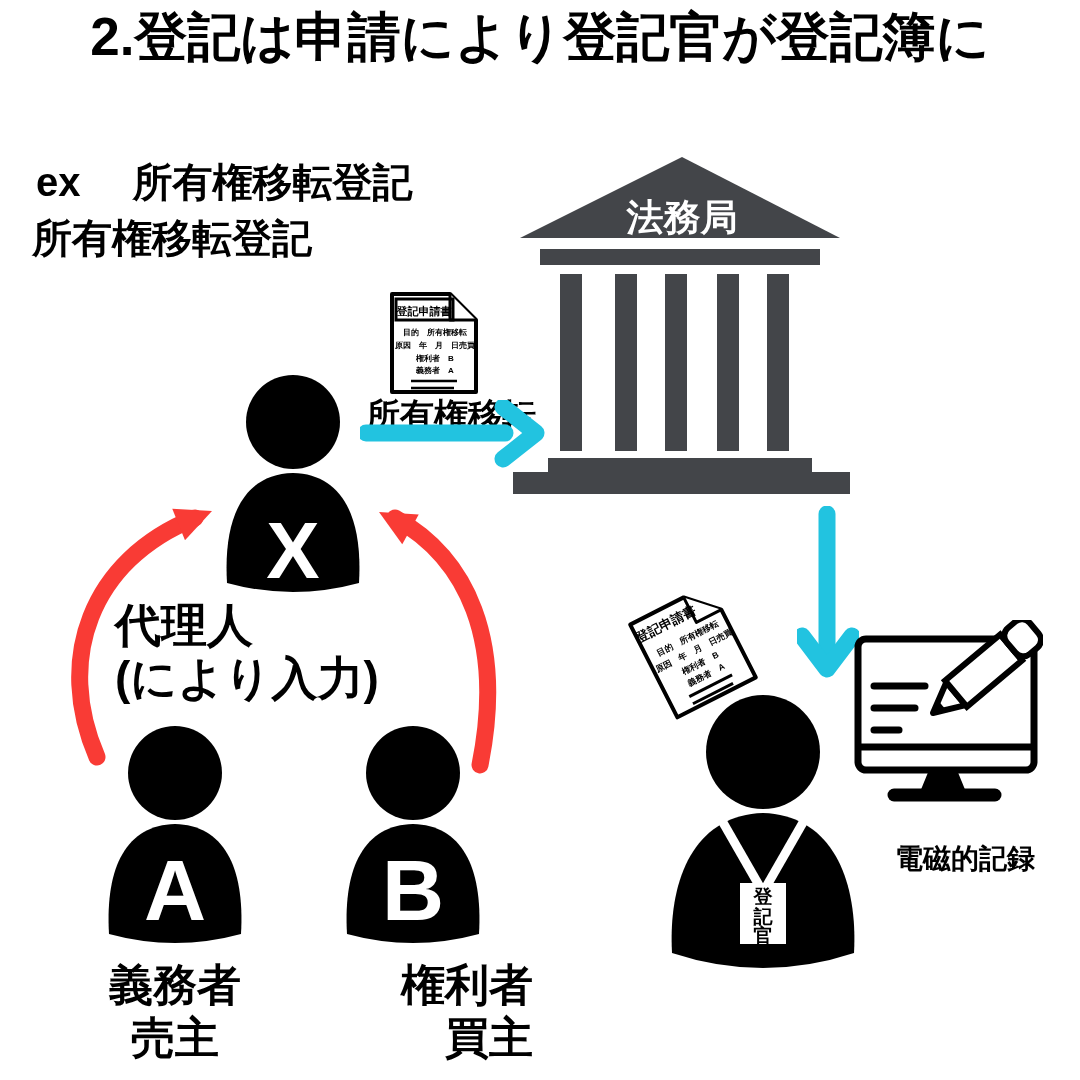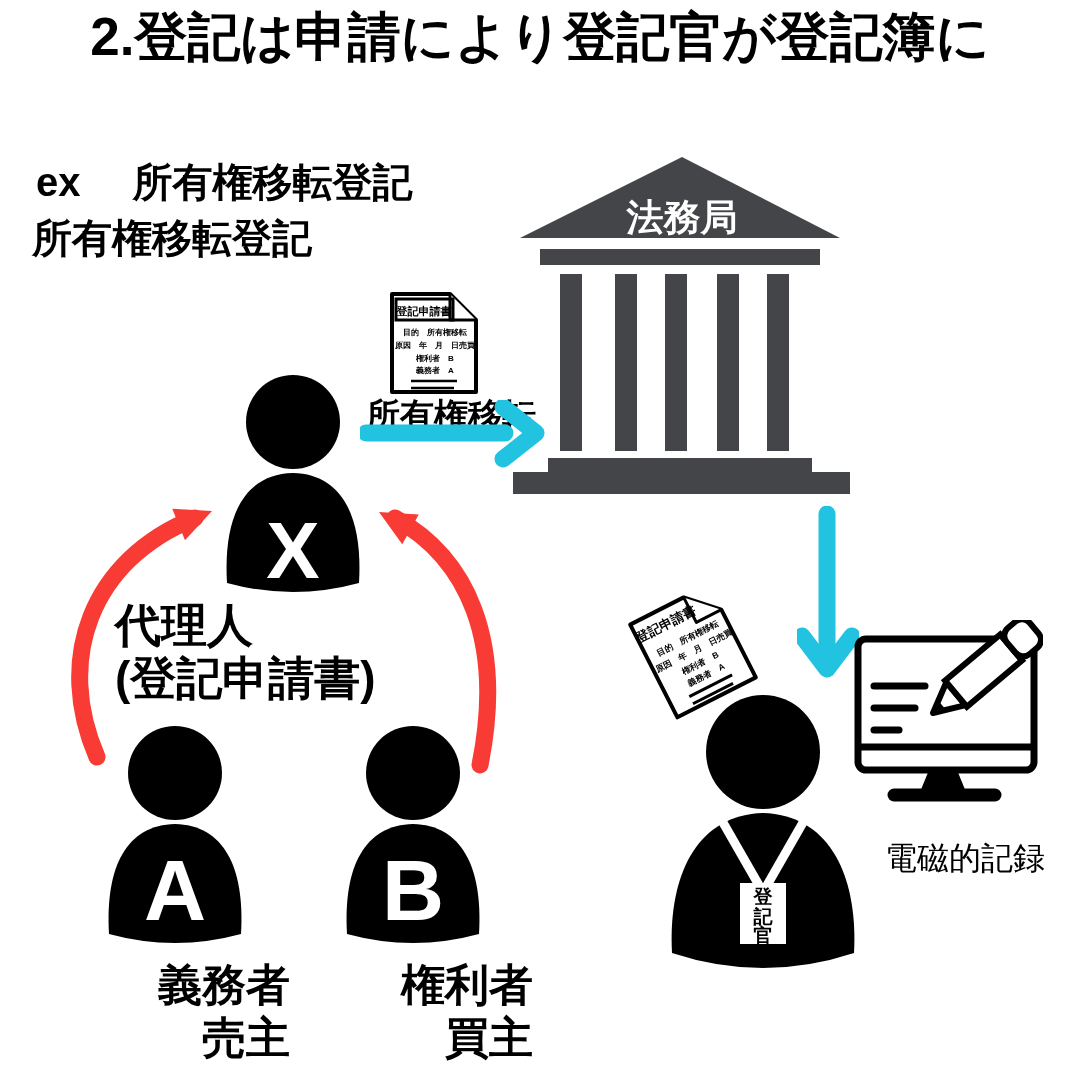--- a/index.html
+++ b/index.html
@@ -9,23 +9,23 @@
   }
   .abs{position:absolute;}
   .title{left:0;top:0;width:1080px;text-align:center;font-size:53px;font-weight:900;line-height:73px;letter-spacing:0px;}
   .ex-block{left:32px;top:154px;width:440px;font-size:40px;font-weight:800;line-height:56px;}
   .ex-row1{display:flex;align-items:flex-end;}
   .ex-prefix{margin-left:4px;}
   .ex-text1{margin-left:52px;}
   .ex-row2{text-align:left;padding-right:48px;}
   .apply-label{left:366px;top:393px;font-size:34px;font-weight:800;}
   .agent-label{left:115px;top:599px;width:350px;text-align:left;font-size:46px;font-weight:800;line-height:53px;}
-  .seller-label{left:60px;top:958px;width:230px;text-align:right;font-size:44px;font-weight:800;line-height:53px;}
+  .seller-label{left:60px;top:958px;width:230px;text-align:center;font-size:44px;font-weight:800;line-height:53px;}
   .buyer-label{left:303px;top:958px;width:230px;text-align:right;font-size:44px;font-weight:800;line-height:53px;}
-  .input-caption{left:865px;top:839px;width:200px;text-align:center;font-size:32px;font-weight:400;line-height:39px;}
+  .input-caption{left:865px;top:839px;width:200px;text-align:center;font-size:28px;font-weight:700;line-height:39px;}
   svg{display:block;}
   .doc-rotated{transform:rotate(-27deg);}
 </style>
 </head>
 <body>
 
 <div class="canvas">
 
   <div class="abs title">
     <div>2.登記は申請により登記官が登記簿に</div>
@@ -93,21 +93,21 @@
     <polygon points="0,0 -36,-17 -36,17" transform="translate(24,22) rotate(-151)" fill="#F93B35"></polygon>
   </svg>
 
   <svg class="abs" style="left:217px;top:375px;" width="152" height="226" viewBox="0 0 152 226">
     <circle cx="76" cy="47" r="47" fill="#000"></circle>
     <path d="M10 208 C6 140 28 99 76 98 C124 99 146 140 142 208 Q76 226 10 208 Z" fill="#000"></path>
     <text x="76" y="203" font-size="80" font-weight="800" fill="#fff" text-anchor="middle">X</text>
   </svg>
   <div class="abs agent-label">
     <div>代理人</div>
-    <div>(登記申請書)</div>
+    <div>(により入力)</div>
   </div>
 
   <svg class="abs" style="left:99px;top:726px;" width="152" height="226" viewBox="0 0 152 226">
     <circle cx="76" cy="47" r="47" fill="#000"></circle>
     <path d="M10 208 C6 140 28 99 76 98 C124 99 146 140 142 208 Q76 226 10 208 Z" fill="#000"></path>
     <text x="76" y="194" font-size="86" font-weight="800" fill="#fff" text-anchor="middle">A</text>
   </svg>
   <div class="abs seller-label">
     <div>義務者</div>
     <div>売主</div>

